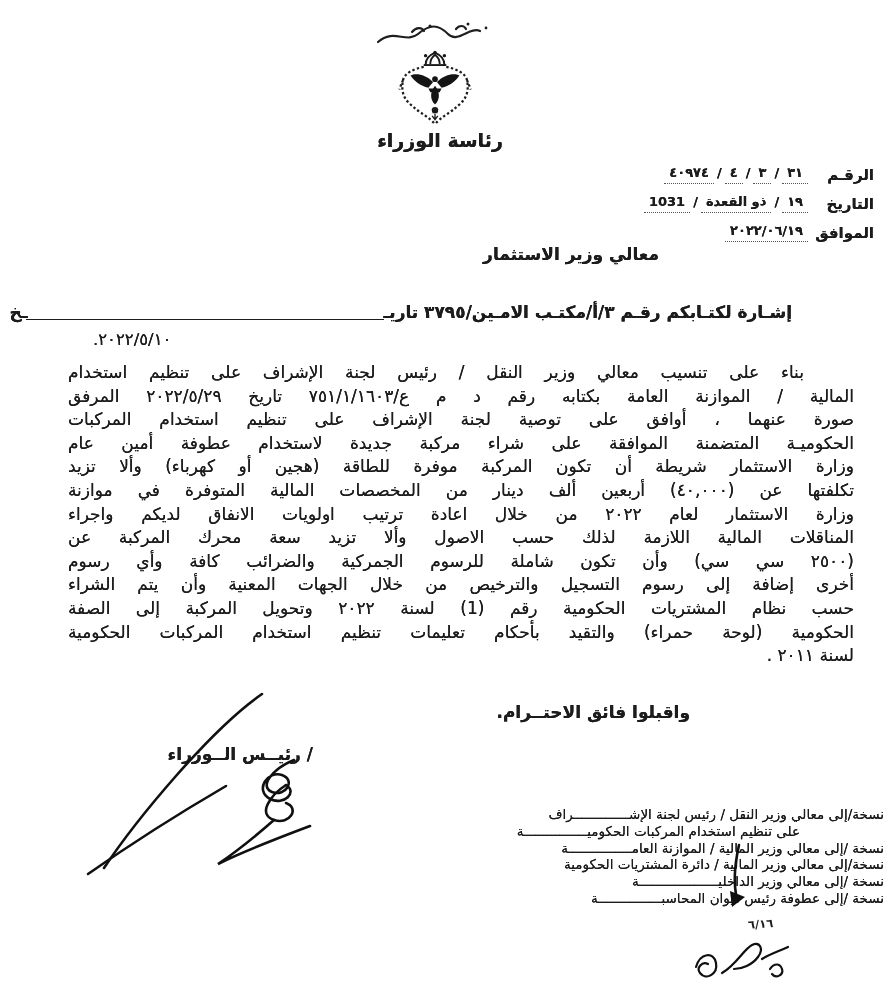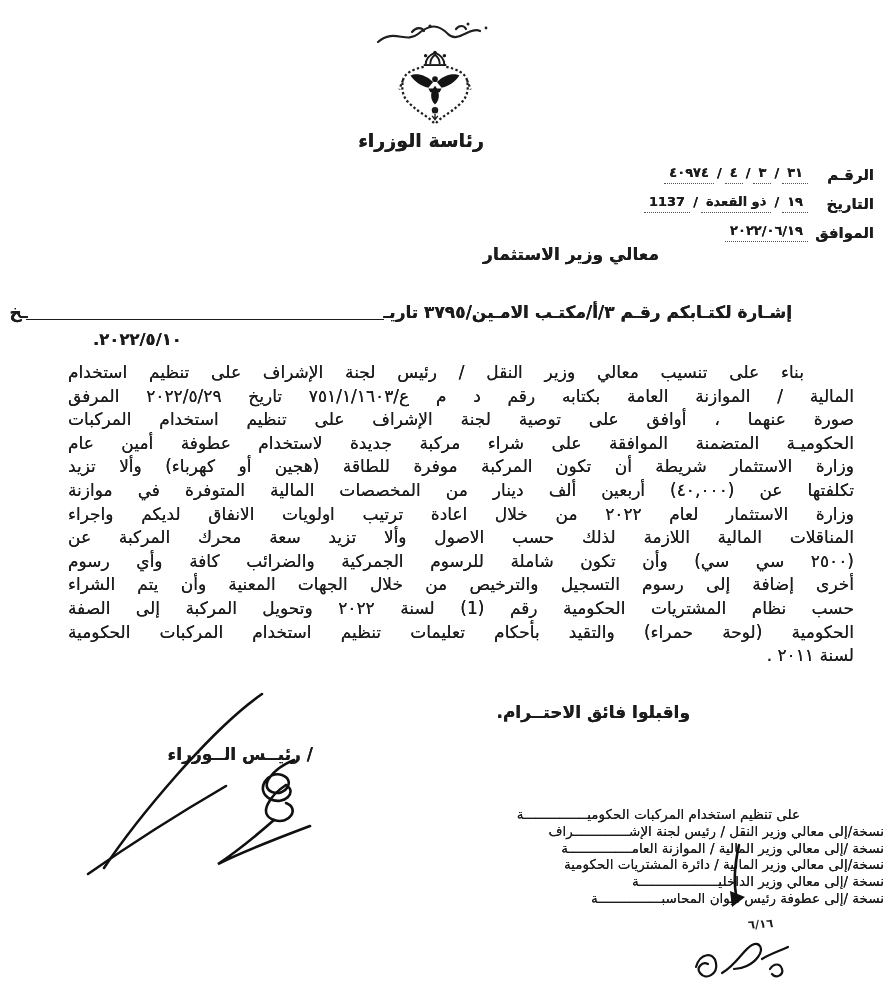--- a/index.html
+++ b/index.html
@@ -10,37 +10,37 @@
     overflow:hidden;
     font-family:"DejaVu Sans",sans-serif;
     color:#1c1c1c;
     direction:rtl;
   }
   .abs{position:absolute;}
   
   .flourish{left:372px;top:18px;width:122px;height:34px;}
   .crest{left:385px;top:50px;width:100px;height:80px;}
   .ministry-name{
-    left:341px;top:129px;width:160px;
+    left:360px;top:129px;width:160px;
     text-align:center;font-size:19px;font-weight:bold;
     letter-spacing:-0.5px;
     text-shadow:0 0 0.6px #111;
   }
   
   .ref-block{top:163px;right:18px;width:400px;}
   .ref-row{display:flex;align-items:flex-end;margin-bottom:8px;min-height:21px;}
   .ref-label{font-size:15px;font-weight:bold;width:56px;flex:0 0 56px;text-shadow:0 0 .5px #111;}
   .ref-value{font-size:13px;font-weight:bold;margin-right:10px;white-space:nowrap;text-shadow:0 0 .4px #111;}
   .ref-seg{display:inline-block;border-bottom:1.5px dotted #555;padding:0 5px 3px;}
   .ref-sep{padding:0 3px;}
   
   .salutation{top:244px;right:233px;font-size:17px;font-weight:bold;text-shadow:0 0 .5px #111;}
   .subject-line{top:302px;right:100px;font-size:17px;font-weight:bold;white-space:nowrap;text-shadow:0 0 .5px #111;}
   .stretch{display:inline-block;width:358px;height:14px;border-bottom:1.6px solid #1c1c1c;vertical-align:baseline;margin:0 -1px -2px -1px;}
-  .subject-date{top:330px;left:93px;font-size:16.5px;font-weight:bold;text-shadow:0 0 .5px #111;}
+  .subject-date{top:330px;left:93px;font-size:16.5px;font-weight:normal;text-shadow:0 0 .5px #111;}
   
   .body-par{top:361px;left:68px;width:786px;font-size:17px;}
   .pline{
     height:23.6px;line-height:23.6px;
     text-align:justify;text-align-last:justify;
     white-space:nowrap;
     text-shadow:0 0 .45px #222;
   }
   .pline.first{padding-right:50px;}
   .pline.last{text-align-last:right;}
@@ -112,21 +112,21 @@
   <div class="abs ministry-name">رئاسة الوزراء</div>
 
   <div class="abs ref-block">
     <div>
         <div class="ref-row">
           <span class="ref-label">الرقـم</span>
           <span class="ref-value"><span class="ref-seg">٣١</span><span class="ref-sep">/</span><span class="ref-seg">٣</span><span class="ref-sep">/</span><span class="ref-seg">٤</span><span class="ref-sep">/</span><span class="ref-seg">٤٠٩٧٤</span></span>
         </div>
         <div class="ref-row">
           <span class="ref-label">التاريخ</span>
-          <span class="ref-value"><span class="ref-seg">١٩</span><span class="ref-sep">/</span><span class="ref-seg">ذو القعدة</span><span class="ref-sep">/</span><span class="ref-seg">1137</span></span>
+          <span class="ref-value"><span class="ref-seg">١٩</span><span class="ref-sep">/</span><span class="ref-seg">ذو القعدة</span><span class="ref-sep">/</span><span class="ref-seg">1031</span></span>
         </div>
         <div class="ref-row">
           <span class="ref-label">الموافق</span>
           <span class="ref-value"><span class="ref-seg">٢٠٢٢/٠٦/١٩</span></span>
         </div>
       </div>
   </div>
 
   <div class="abs salutation">معالي وزير الاستثمار</div>
 
@@ -158,22 +158,22 @@
     <g fill="none" stroke="#101010" stroke-width="2.6" stroke-linecap="round">
       <path d="M46 200 C 78 152, 152 62, 204 26"></path>
       <path d="M30 206 C 70 178, 120 146, 168 118"></path>
       <path d="M236 92 C 216 100, 200 118, 214 124 C 228 129, 238 112, 224 107 C 210 102, 196 122, 212 131 C 226 138, 240 124, 228 117"></path>
       <path d="M228 117 C 214 126, 198 146, 216 152 C 232 157, 242 140, 228 135"></path>
       <path d="M216 152 C 200 166, 178 184, 160 196 C 180 186, 220 170, 252 158"></path>
     </g>
   </svg>
 
   <div class="abs cc-block">
+      <div class="cc-line">نسخة/إلى معالي وزير النقل / رئيس لجنة الإشــــــــــــــراف</div>
       <div class="cc-line indent">على تنظيم استخدام المركبات الحكوميــــــــــــــــة</div>
-      <div class="cc-line">نسخة/إلى معالي وزير النقل / رئيس لجنة الإشــــــــــــــراف</div>
       <div class="cc-line">نسخة /إلى معالي وزير المالية / الموازنة العامــــــــــــــــة</div>
       <div class="cc-line">نسخة/إلى معالي وزير المالية / دائرة المشتريات الحكومية</div>
       <div class="cc-line">نسخة /إلى معالي وزير الداخليــــــــــــــــــــة</div>
       <div class="cc-line">نسخة /إلى عطوفة رئيس ديوان المحاسبــــــــــــــــة</div>
     </div>
 
   <svg class="abs bracket-svg" viewBox="0 0 30 70">
     <path d="M15 4 C 11 22, 9 42, 13 58" fill="none" stroke="#101010" stroke-width="2.6" stroke-linecap="round"></path>
     <path d="M6 50 L21 56 L8 66 Z" fill="#101010"></path>
   </svg>

